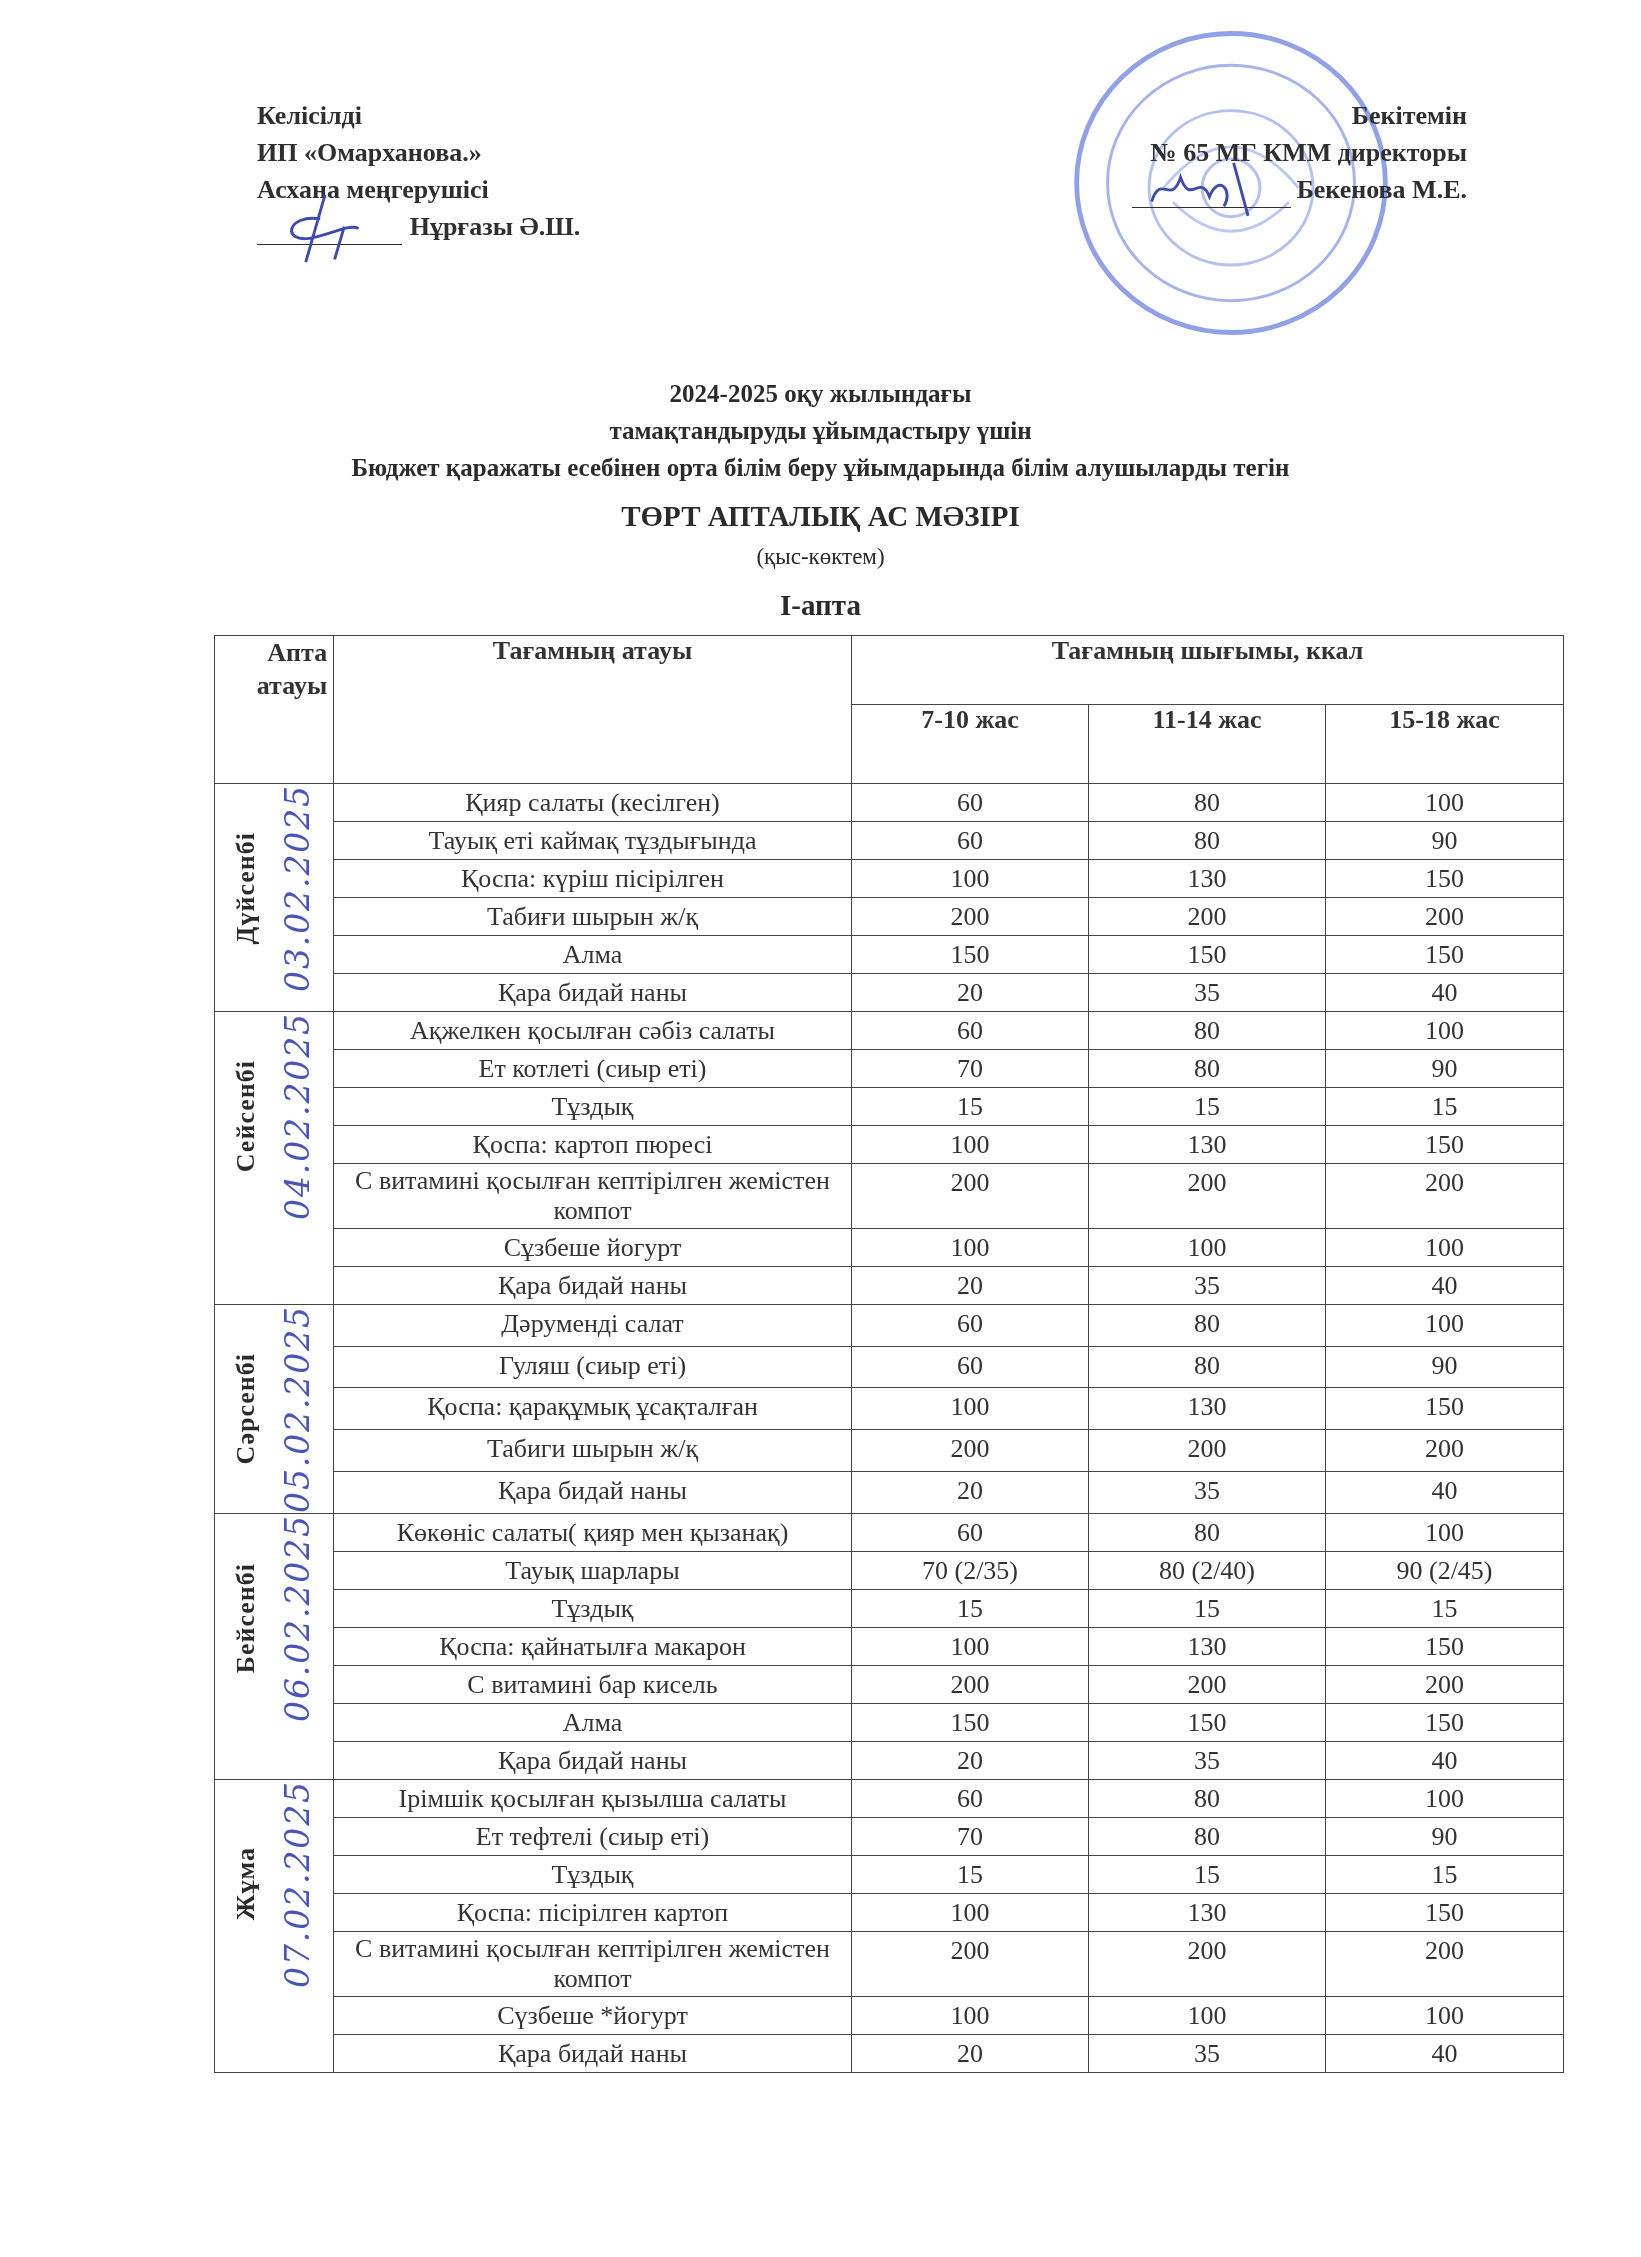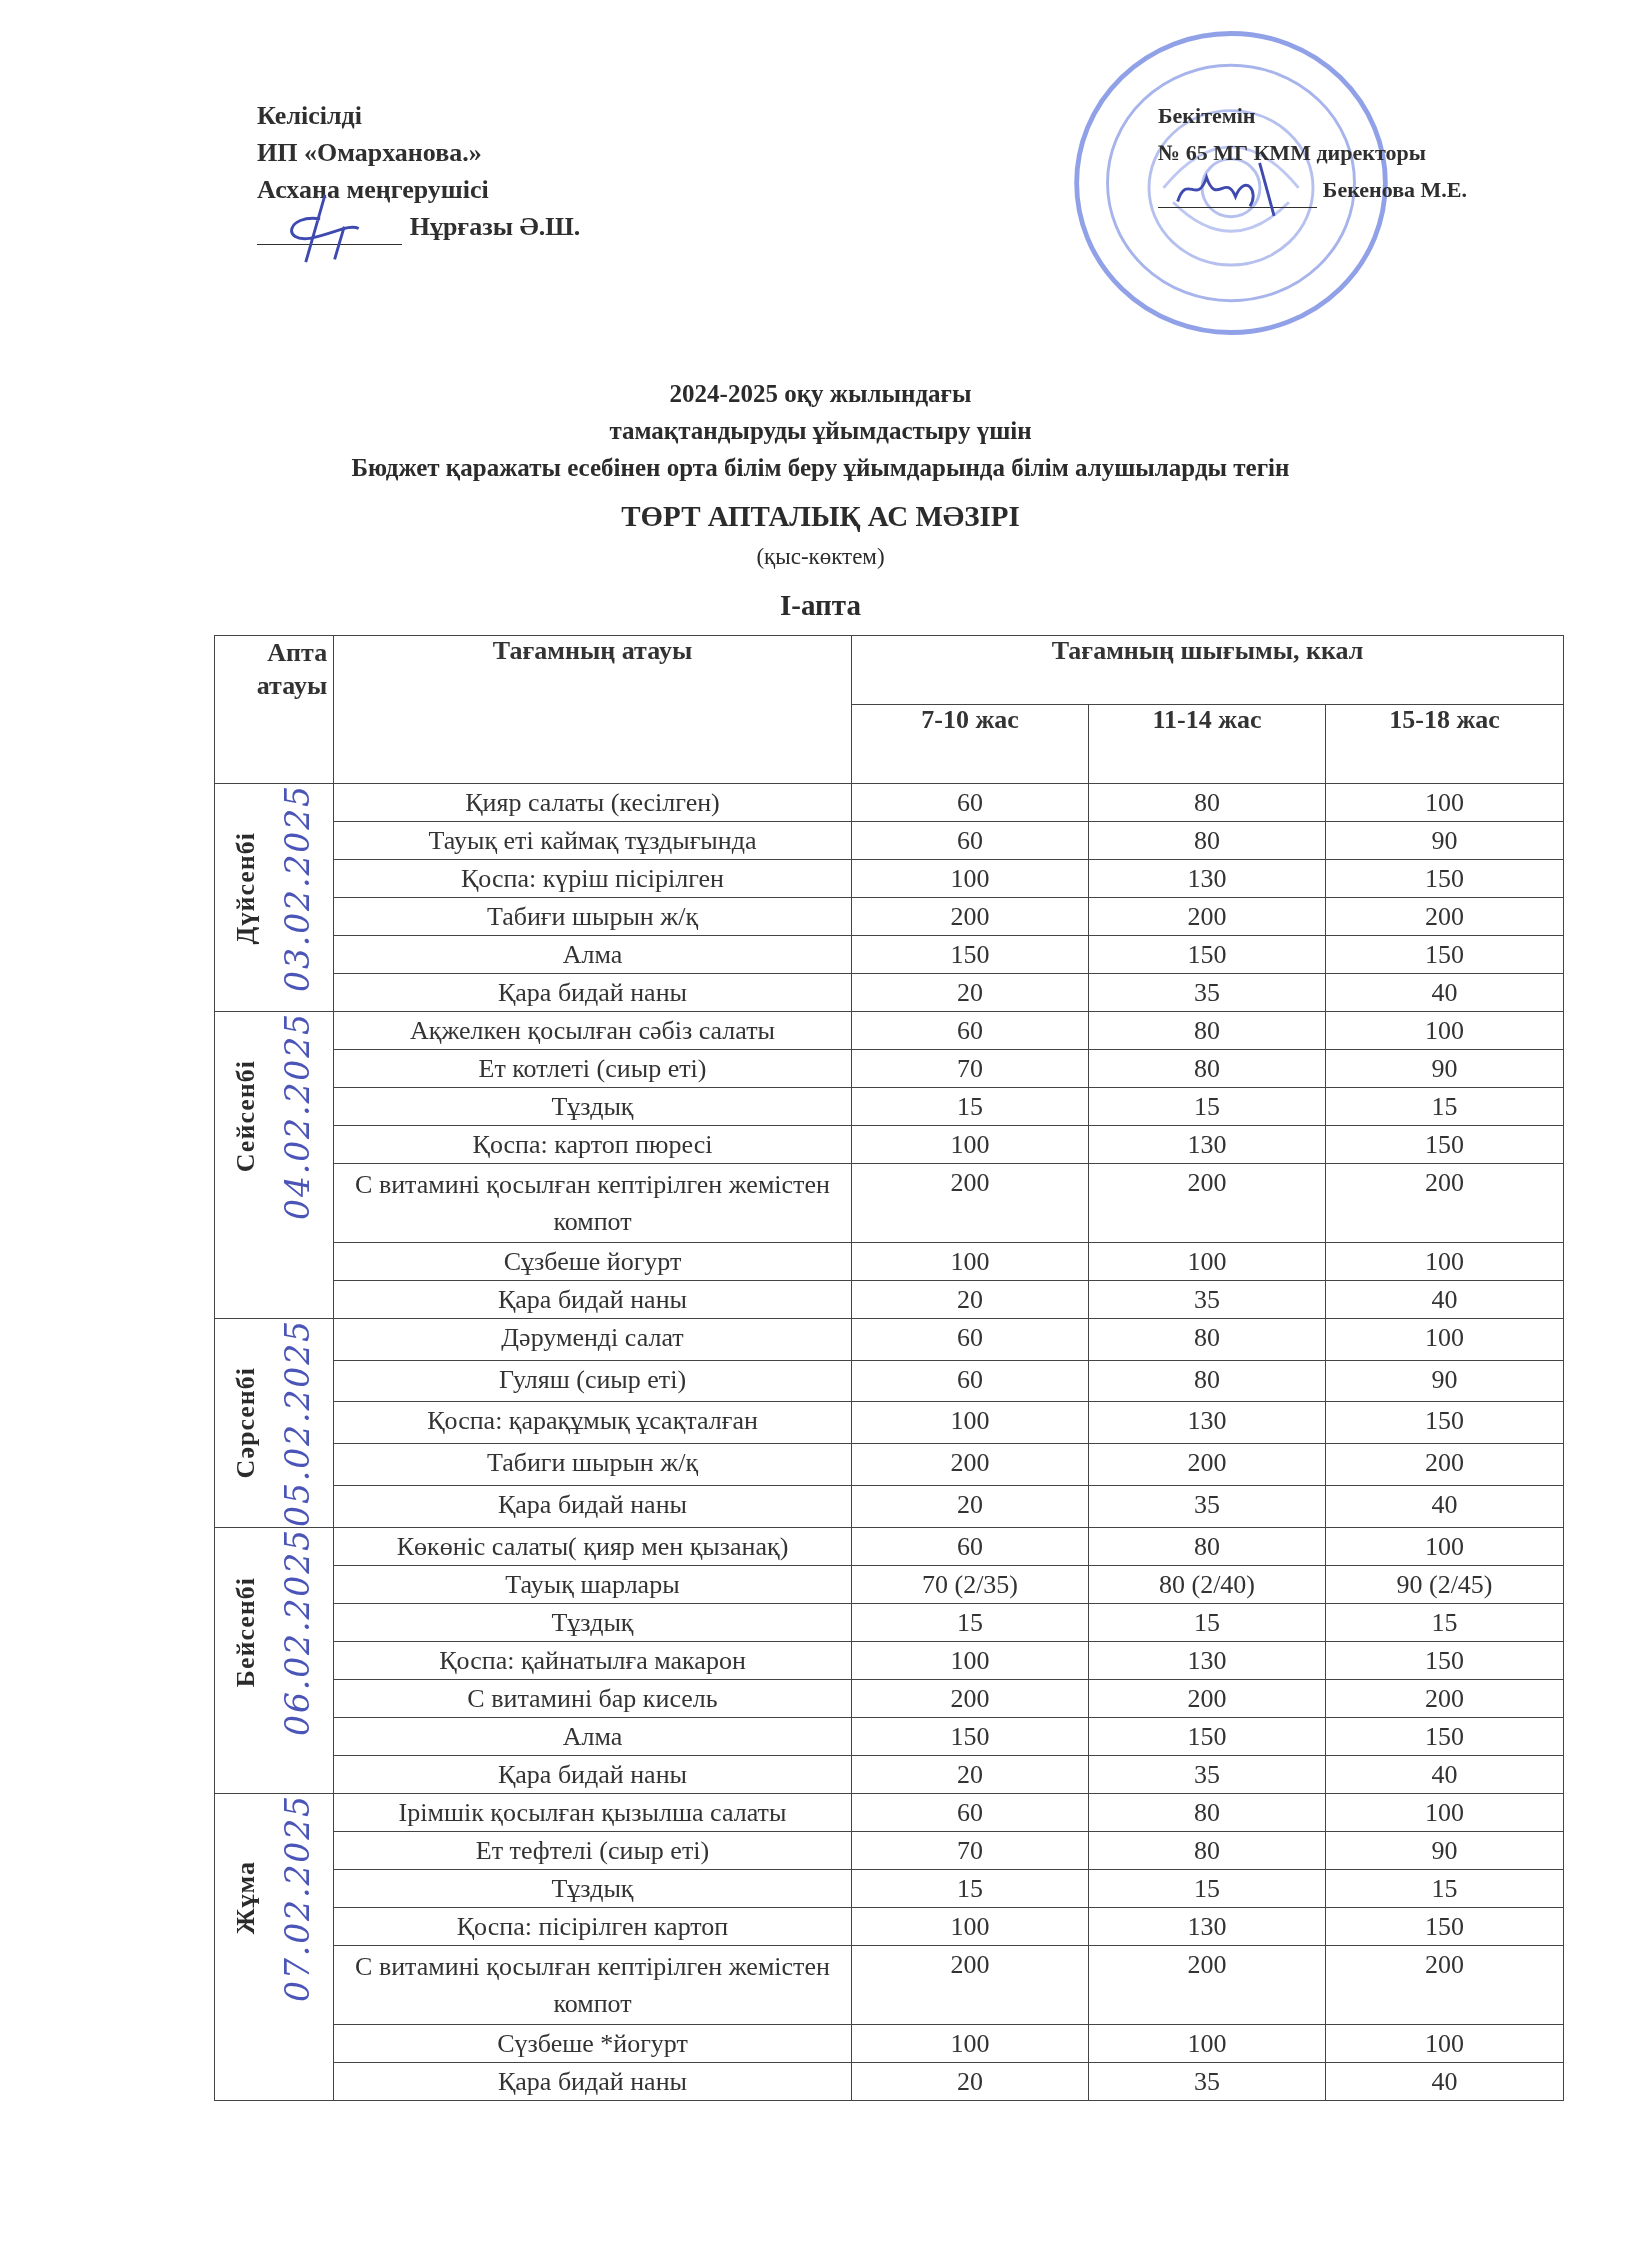--- a/index.html
+++ b/index.html
@@ -5,22 +5,22 @@
   html, body { margin: 0; padding: 0; background: #ffffff; }
   body {
     width: 1641px; height: 2257px; position: relative; overflow: hidden;
     font-family: "Liberation Serif", "DejaVu Serif", serif; color: #333333;
   }
   .approval-left {
     position: absolute; left: 257px; top: 97px;
     font-weight: bold; font-size: 26px; line-height: 37px; color: #2f2f2f;
   }
   .approval-right {
-    position: absolute; right: 174px; top: 97px; 
-    font-weight: bold; font-size: 22px; line-height: 37px; color: #2f2f2f;
+    position: absolute; right: 174px; top: 97px; text-align: right;
+    font-weight: bold; font-size: 26px; line-height: 37px; color: #2f2f2f;
   }
   .sig-line {
     display: inline-block; border-bottom: 1.9px solid #2f2f2f; vertical-align: bottom;
     position: relative;
   }
   .sig-left { width: 145px; height: 25px; margin-right: 7.7px; }
   .sig-right { width: 159px; height: 25px; margin-right: 5.8px; }
   .sig-scribble { position: absolute; left: 9.7px; top: -29px; }
   .stamp {
     position: absolute; left: 1067px; top: 19.3px; width: 328px; height: 328px;
@@ -54,21 +54,21 @@
   .day-wrap { position: relative; height: 100%; display: flex; align-items: center; justify-content: center; }
   .day-label {
     writing-mode: vertical-rl; transform: rotate(180deg);
     font-weight: bold; font-size: 26px; letter-spacing: 1px; color: #2b2b2b;
   }
   .day-date {
     writing-mode: vertical-rl; transform: rotate(180deg);
     font-family: "DejaVu Serif", serif; font-style: italic;
     font-size: 33px; color: #4b55b8; margin-left: 17.4px; letter-spacing: 1.9px;
   }
-  tr.tall td.dish { line-height: 37px; padding-top: 1.9px; padding-bottom: 1.9px; }
+  tr.tall td.dish { line-height: 30px; padding-top: 1.9px; padding-bottom: 1.9px; }
 </style>
 </head>
 <body>
 
 <div class="approval-left">
   <div>Келісілді</div>
   <div>ИП «Омарханова.»</div>
   <div>Асхана меңгерушісі</div>
   <div>
     <span class="sig-line sig-left">

